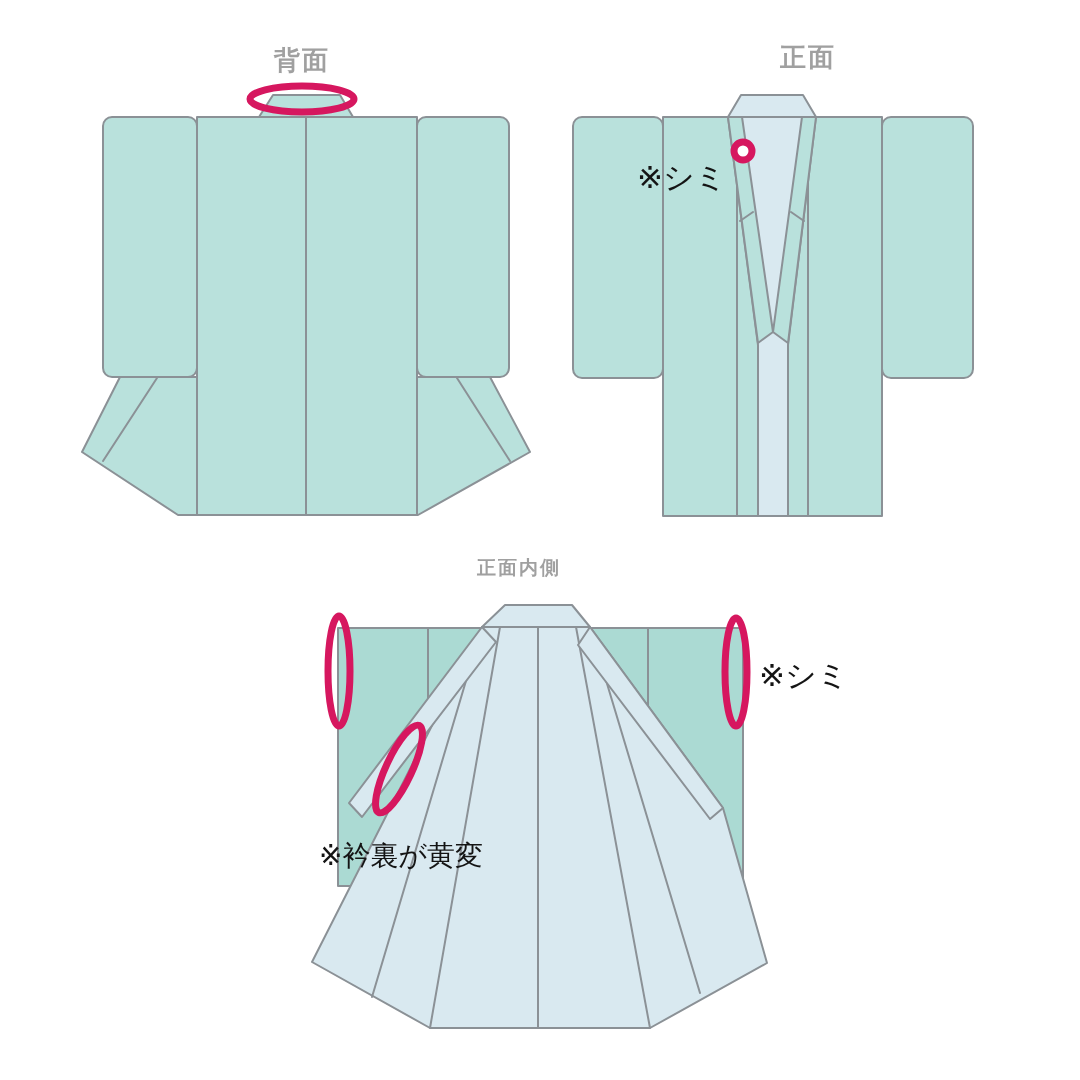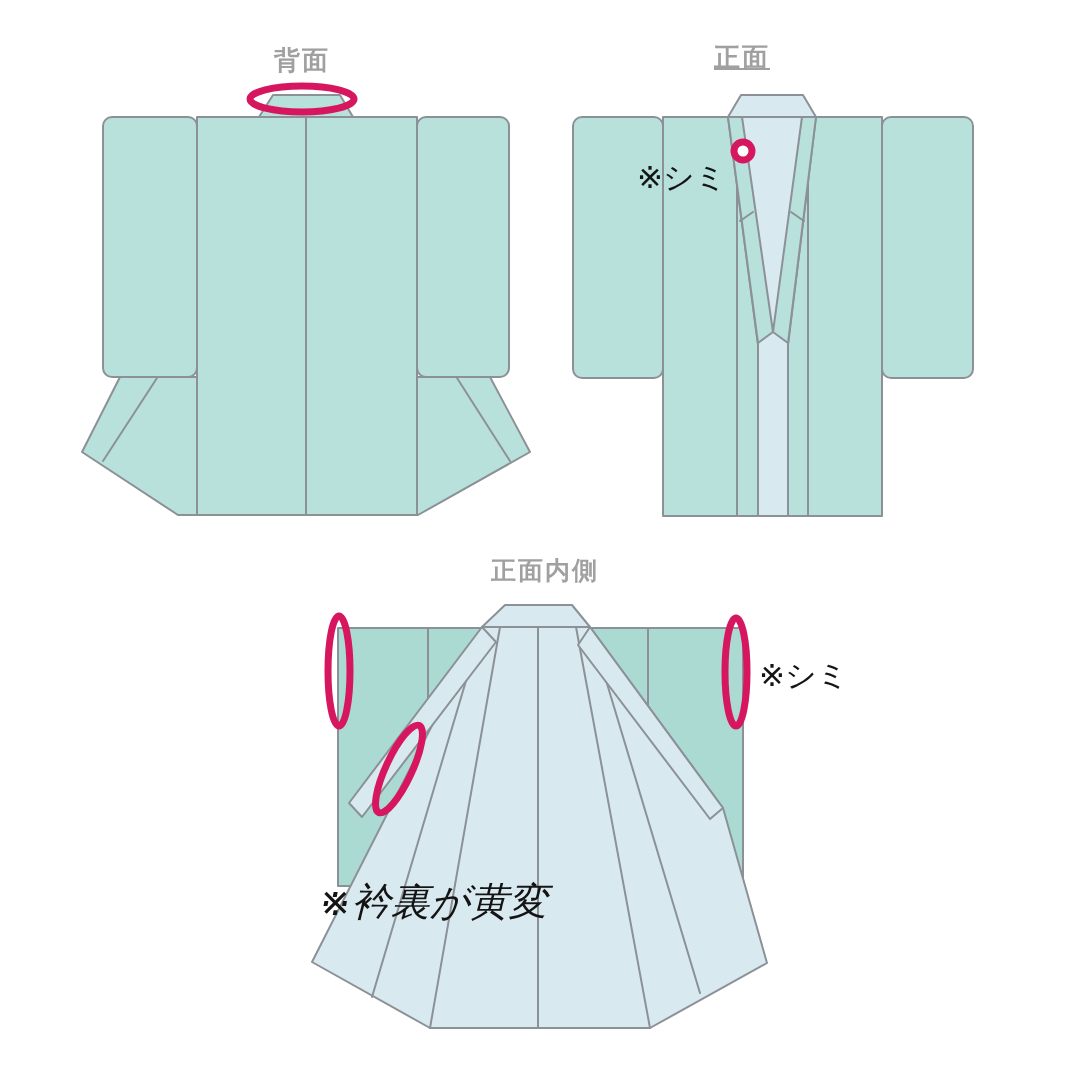--- a/index.html
+++ b/index.html
@@ -21,26 +21,26 @@
   
   .view-label{
     position:absolute;color:var(--label-gray);font-weight:bold;
     font-size:26px;letter-spacing:2px;white-space:nowrap;line-height:1;
   }
   .annotation{
     position:absolute;color:var(--text-black);font-weight:normal;
     white-space:nowrap;line-height:1;
   }
   .label-back{left:274px;top:47px;}
-  .label-front{left:714px;top:44px;text-decoration:underline;}
-  .label-inside{left:491px;top:558px;font-size:25px;}
+  .label-front{left:780px;top:44px;}
+  .label-inside{left:477px;top:558px;font-size:19px;}
   .annotation-back{left:355px;top:49px;font-size:28px;}
   .annotation-front{left:637px;top:162px;font-size:31px;}
   .annotation-inside-right{left:759px;top:660px;font-size:31px;}
-  .annotation-inside-collar{left:319px;top:882px;font-size:39px;font-style:italic;}
+  .annotation-inside-collar{left:319px;top:842px;font-size:28px;}
 </style>
 </head>
 <body>
 
 <div class="canvas">
 
   <svg class="diagram" width="1080" height="1080" viewBox="0 0 1080 1080">
 
     <g>
       <path class="mint" d="M197,377 L120,377 L82,452 L178,515 L197,515 Z"></path>

